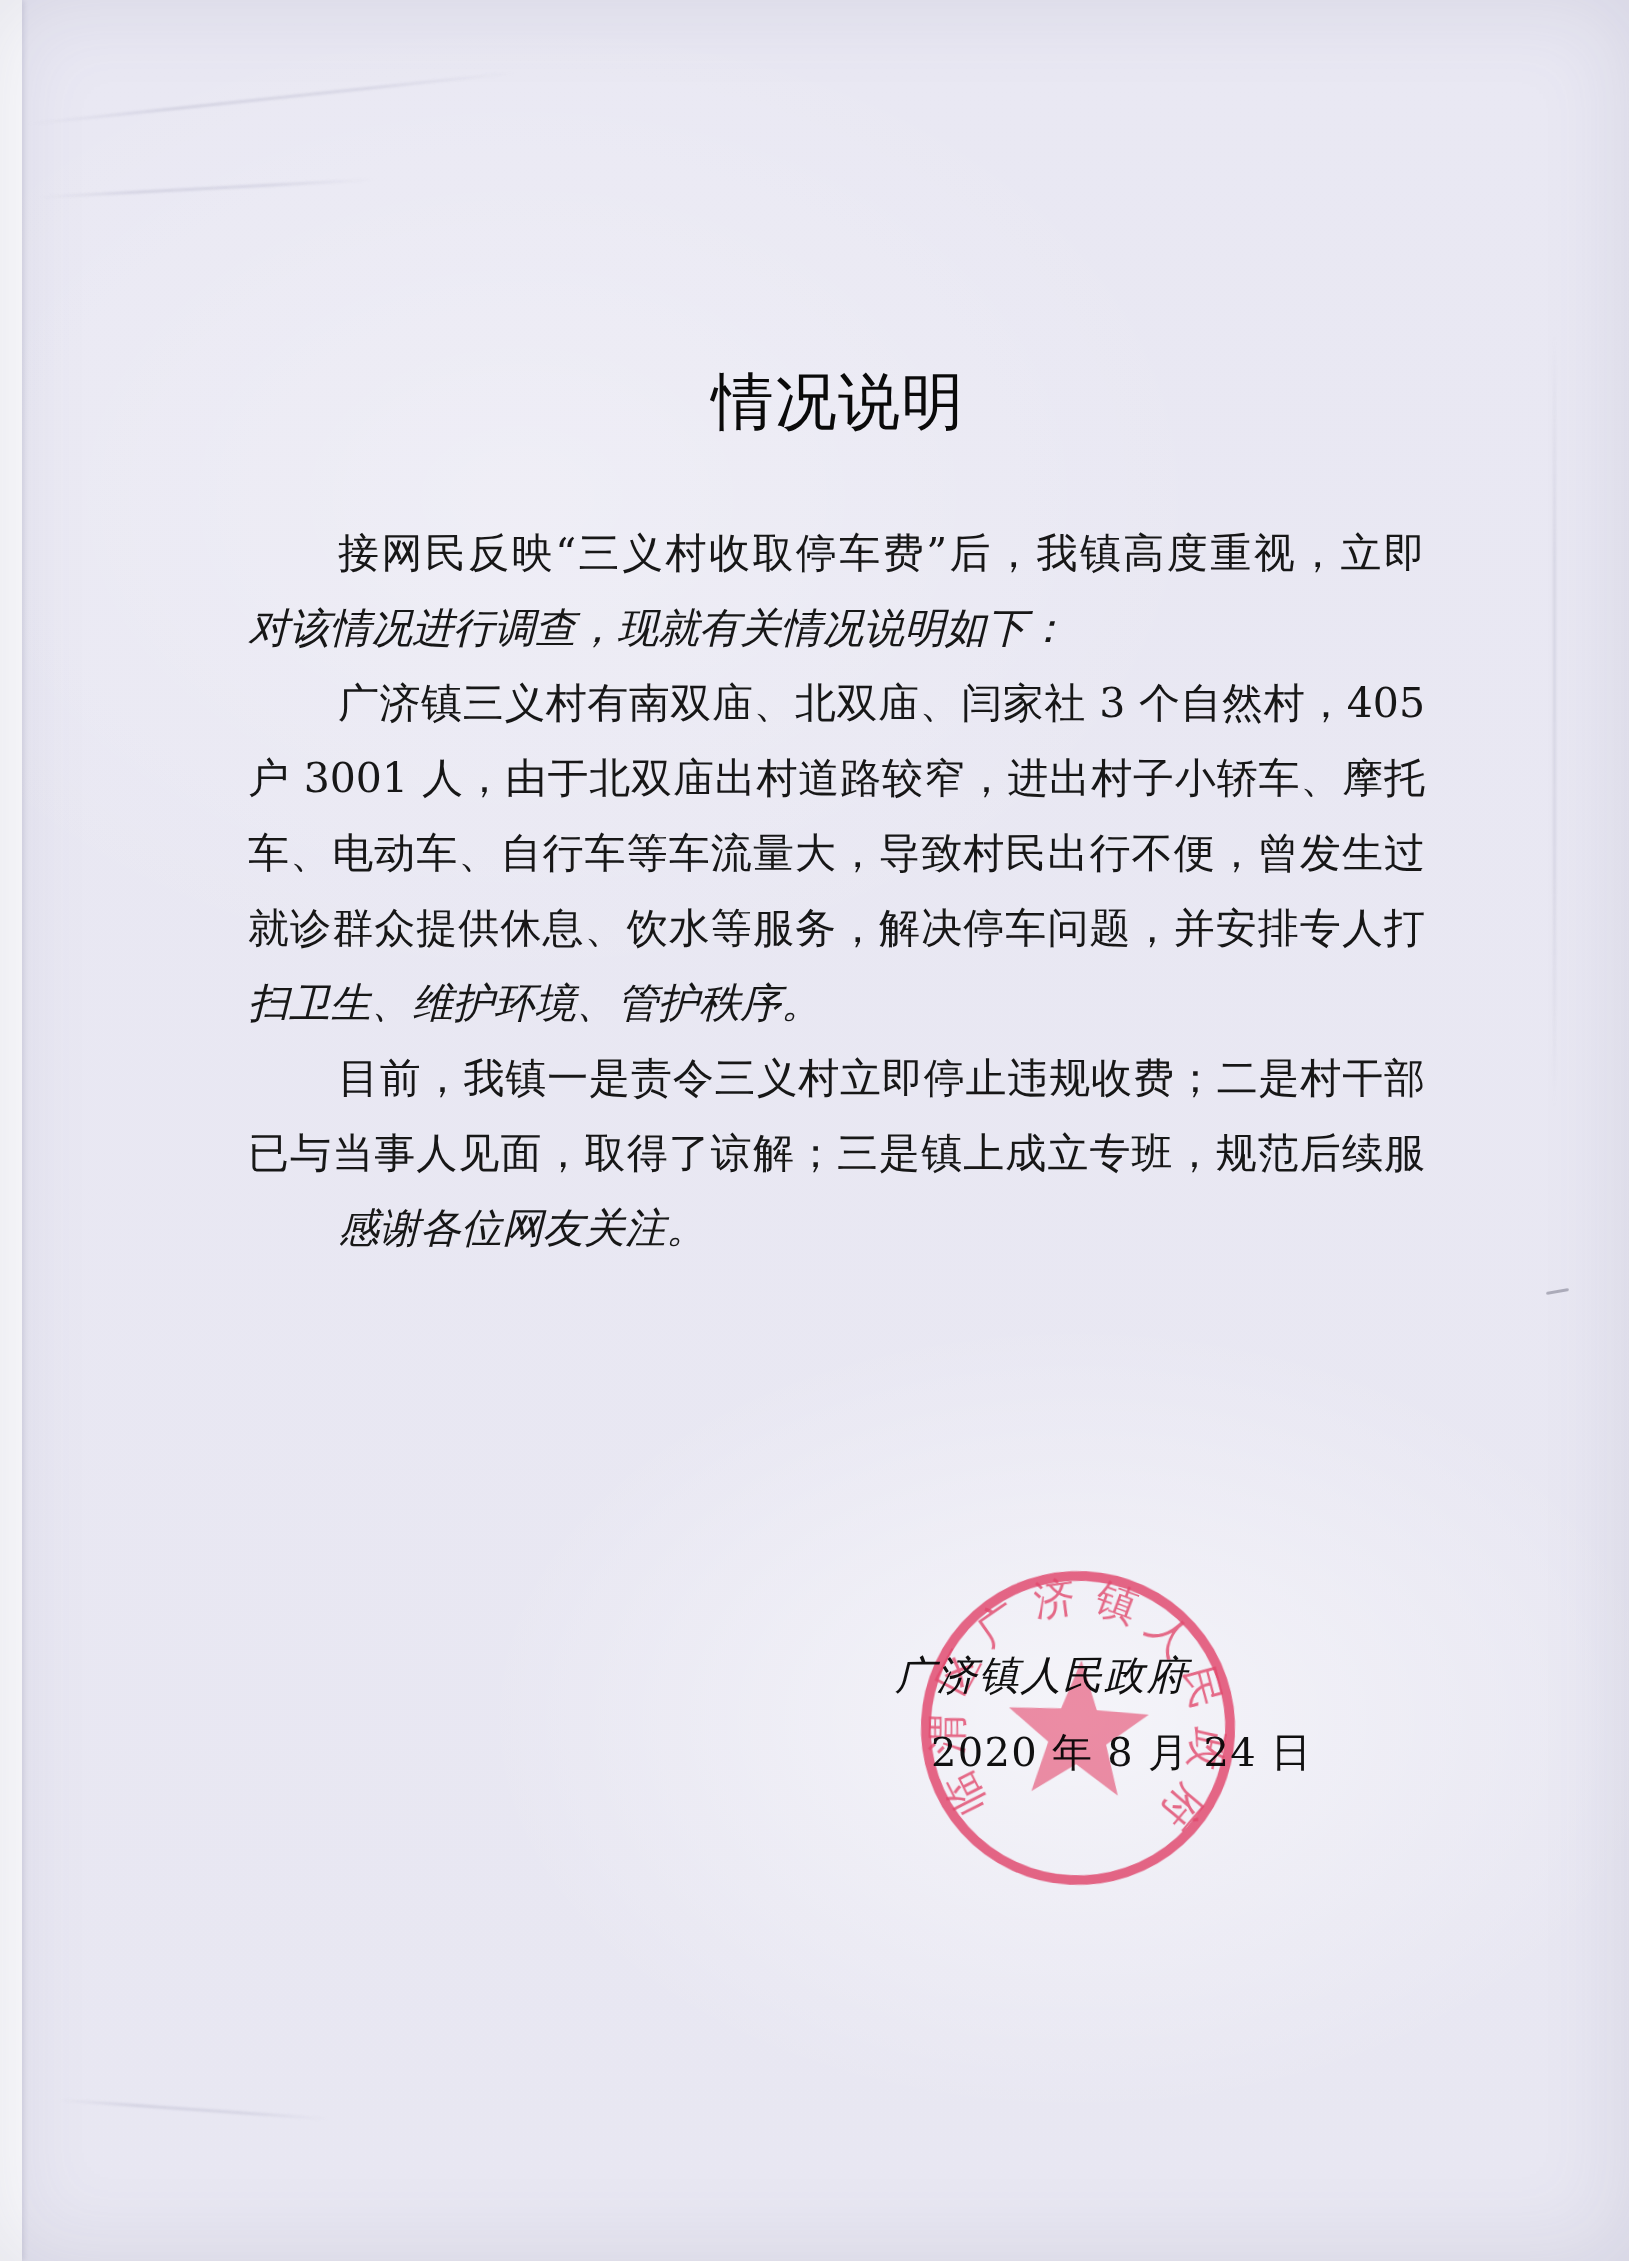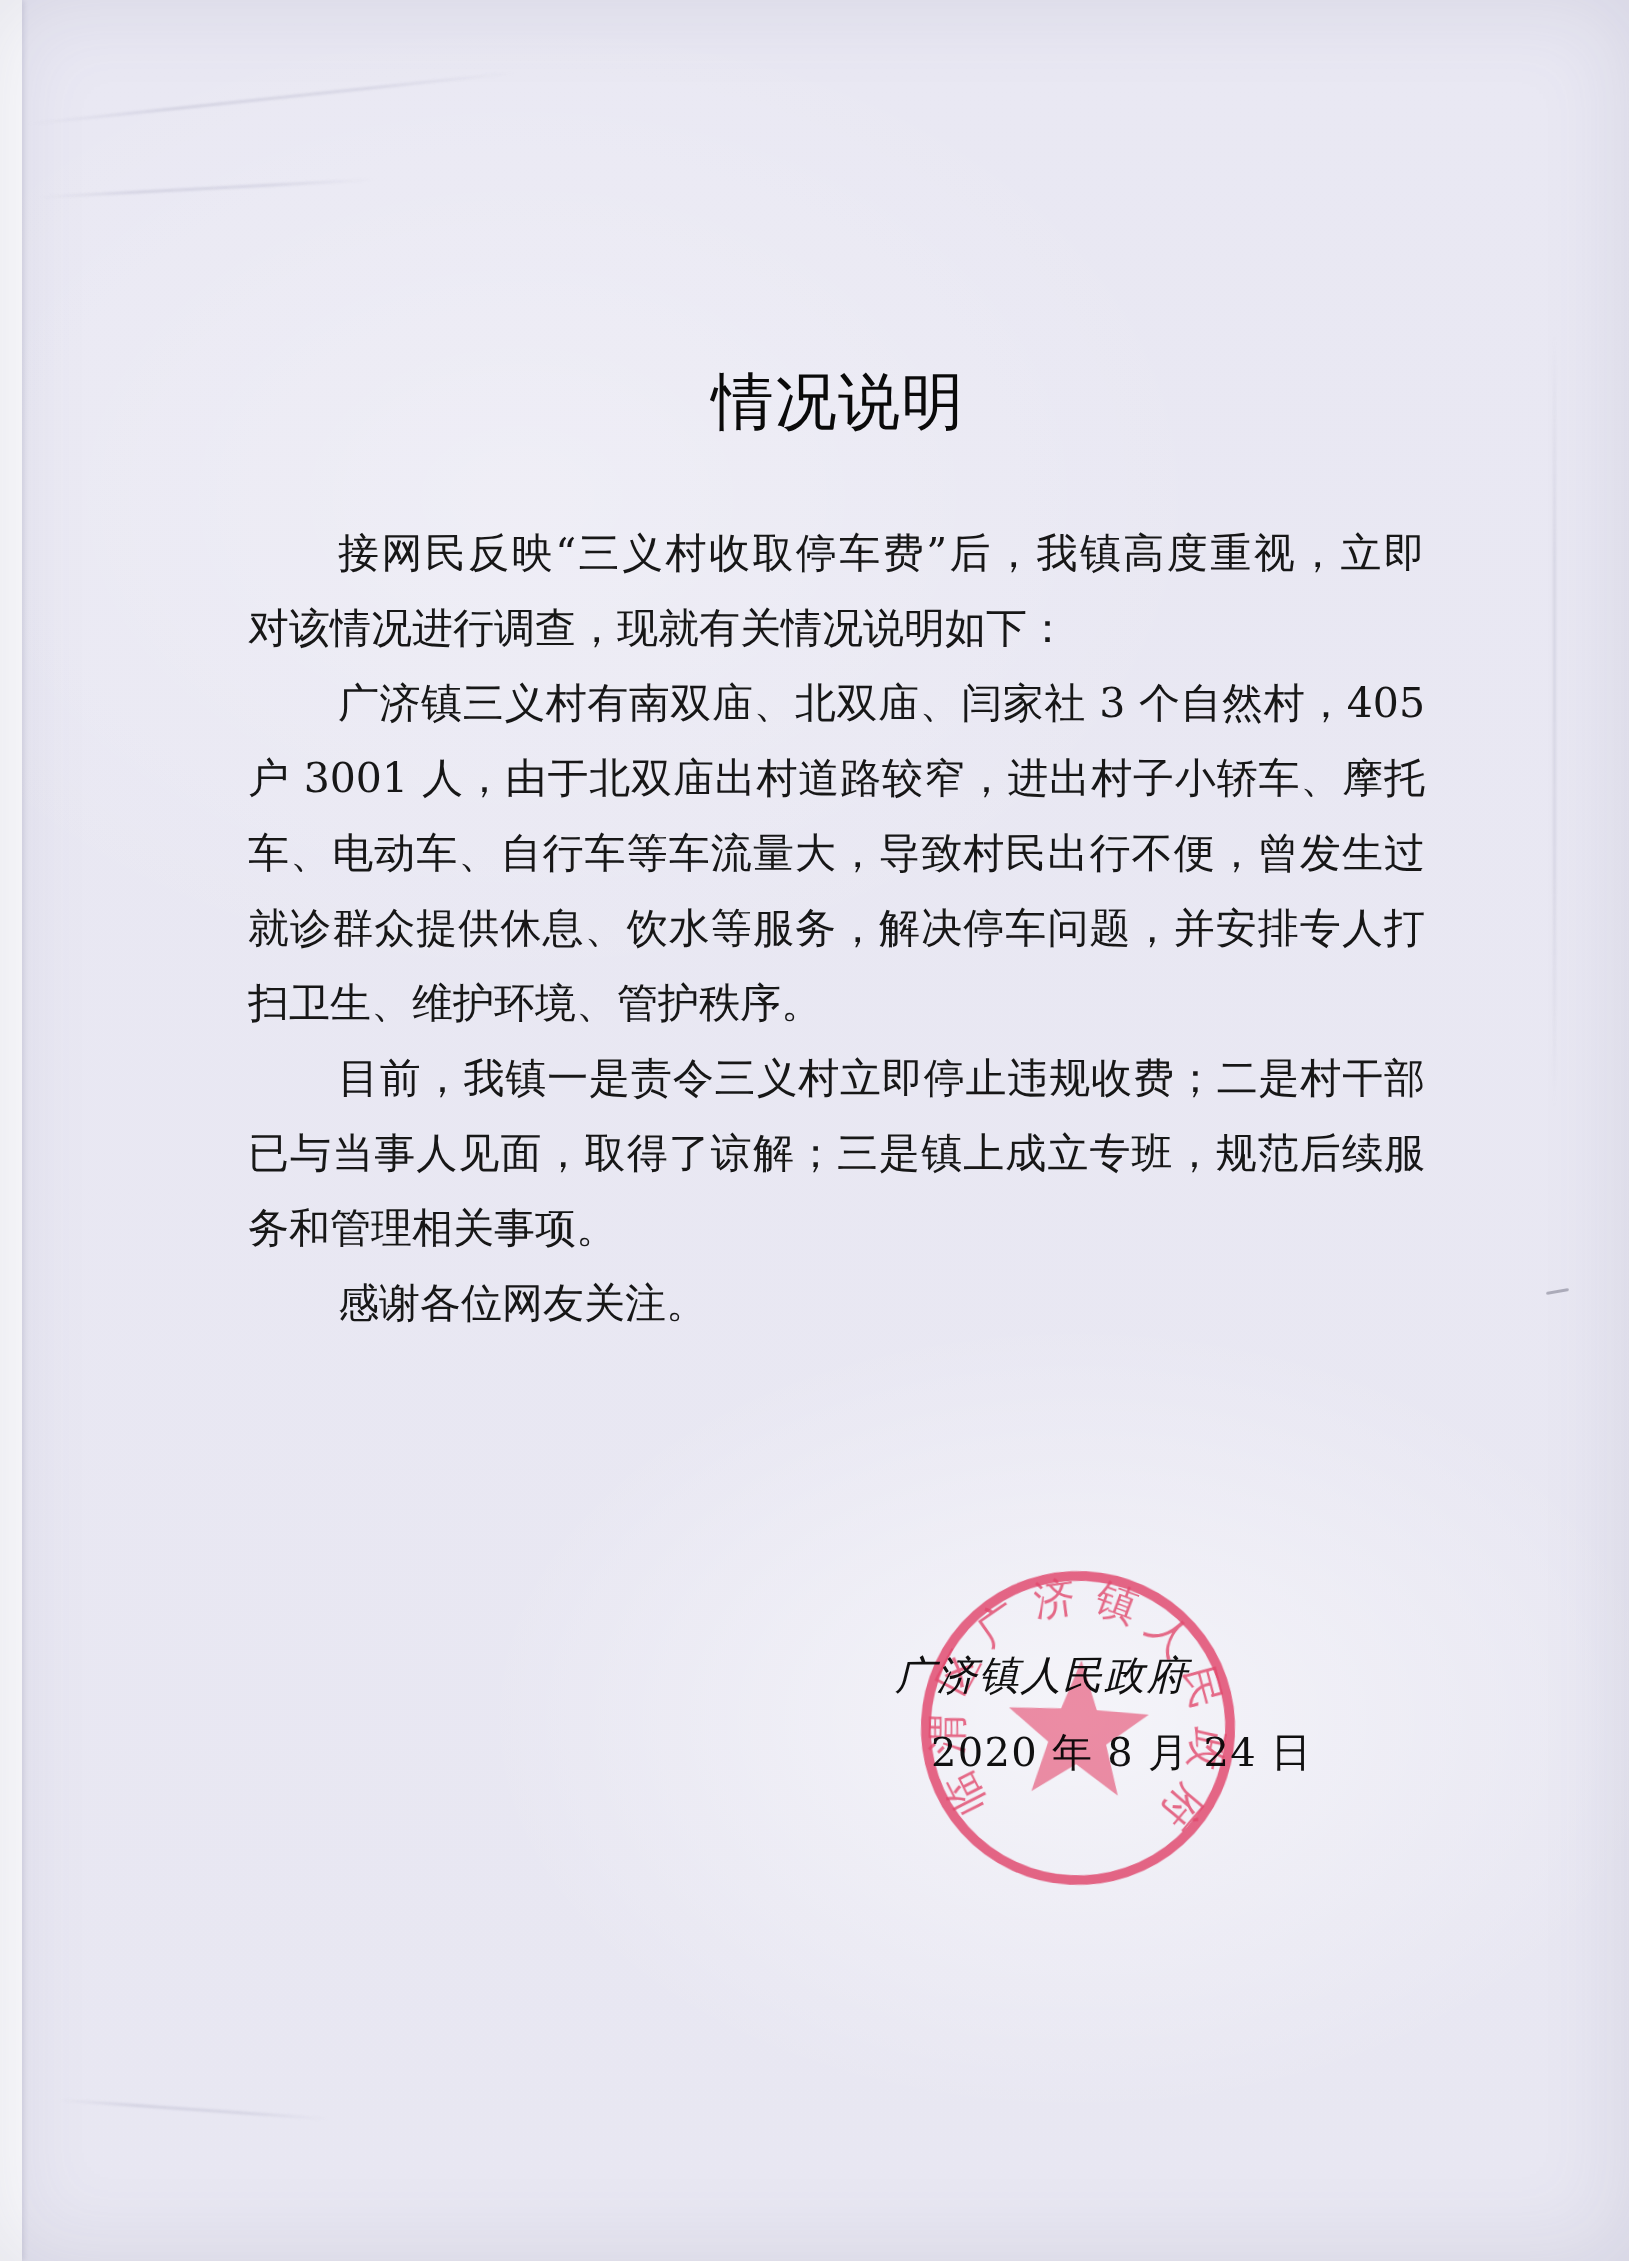--- a/index.html
+++ b/index.html
@@ -54,21 +54,21 @@
     width: 1177px;
     font-size: 41px;
     line-height: 75px;
     color: #171717;
   }
   .bodyline {
     text-align: justify;
     text-align-last: justify;
     text-justify: inter-character;
   }
-  .bodyline.end { text-align-last: left; }
+  .bodyline.end { text-align-last: left; font-style: italic; }
   .bodyline.ind { text-indent: 90px; }
   .signature {
     position: absolute;
     left: 895px;
     top: 1648px;
     font-size: 40px;
     letter-spacing: 1.9px;
     white-space: nowrap;
     color: #101010;
     font-style: italic;
@@ -136,21 +136,20 @@
   <div class="doc-body" id="bodyLines">
       <div class="bodyline ind">接网民反映“三义村收取停车费”后，我镇高度重视，立即</div>
       <div class="bodyline end">对该情况进行调查，现就有关情况说明如下：</div>
       <div class="bodyline ind">广济镇三义村有南双庙、北双庙、闫家社 3 个自然村，405</div>
       <div class="bodyline">户 3001 人，由于北双庙出村道路较窄，进出村子小轿车、摩托</div>
       <div class="bodyline">车、电动车、自行车等车流量大，导致村民出行不便，曾发生过</div>
       <div class="bodyline">就诊群众提供休息、饮水等服务，解决停车问题，并安排专人打</div>
       <div class="bodyline end">扫卫生、维护环境、管护秩序。</div>
       <div class="bodyline ind">目前，我镇一是责令三义村立即停止违规收费；二是村干部</div>
       <div class="bodyline">已与当事人见面，取得了谅解；三是镇上成立专班，规范后续服</div>
-      <div class="bodyline end">务和管理相关事项。</div>
       <div class="bodyline ind end">感谢各位网友关注。</div>
     </div>
 
   <div class="signature">广济镇人民政府</div>
   <div class="doc-date">2020 年 8 月 24 日</div>
 
   <svg class="seal" viewBox="0 0 660 660" aria-hidden="true">
     <circle cx="330" cy="330" r="310" fill="none" stroke="#ee4066" stroke-width="20" opacity="0.82"></circle>
     <polygon points="330,192 366.4,291.8 472.7,295.6 389.0,361.2 418.2,463.4 330,404.0 241.8,463.4 271.0,361.2 187.3,295.6 293.6,291.8" fill="#f05578" opacity="0.68"></polygon>
     <path id="sealArc" d="M 161.7 498.3 A 238 238 0 1 1 498.3 498.3" fill="none"></path>

